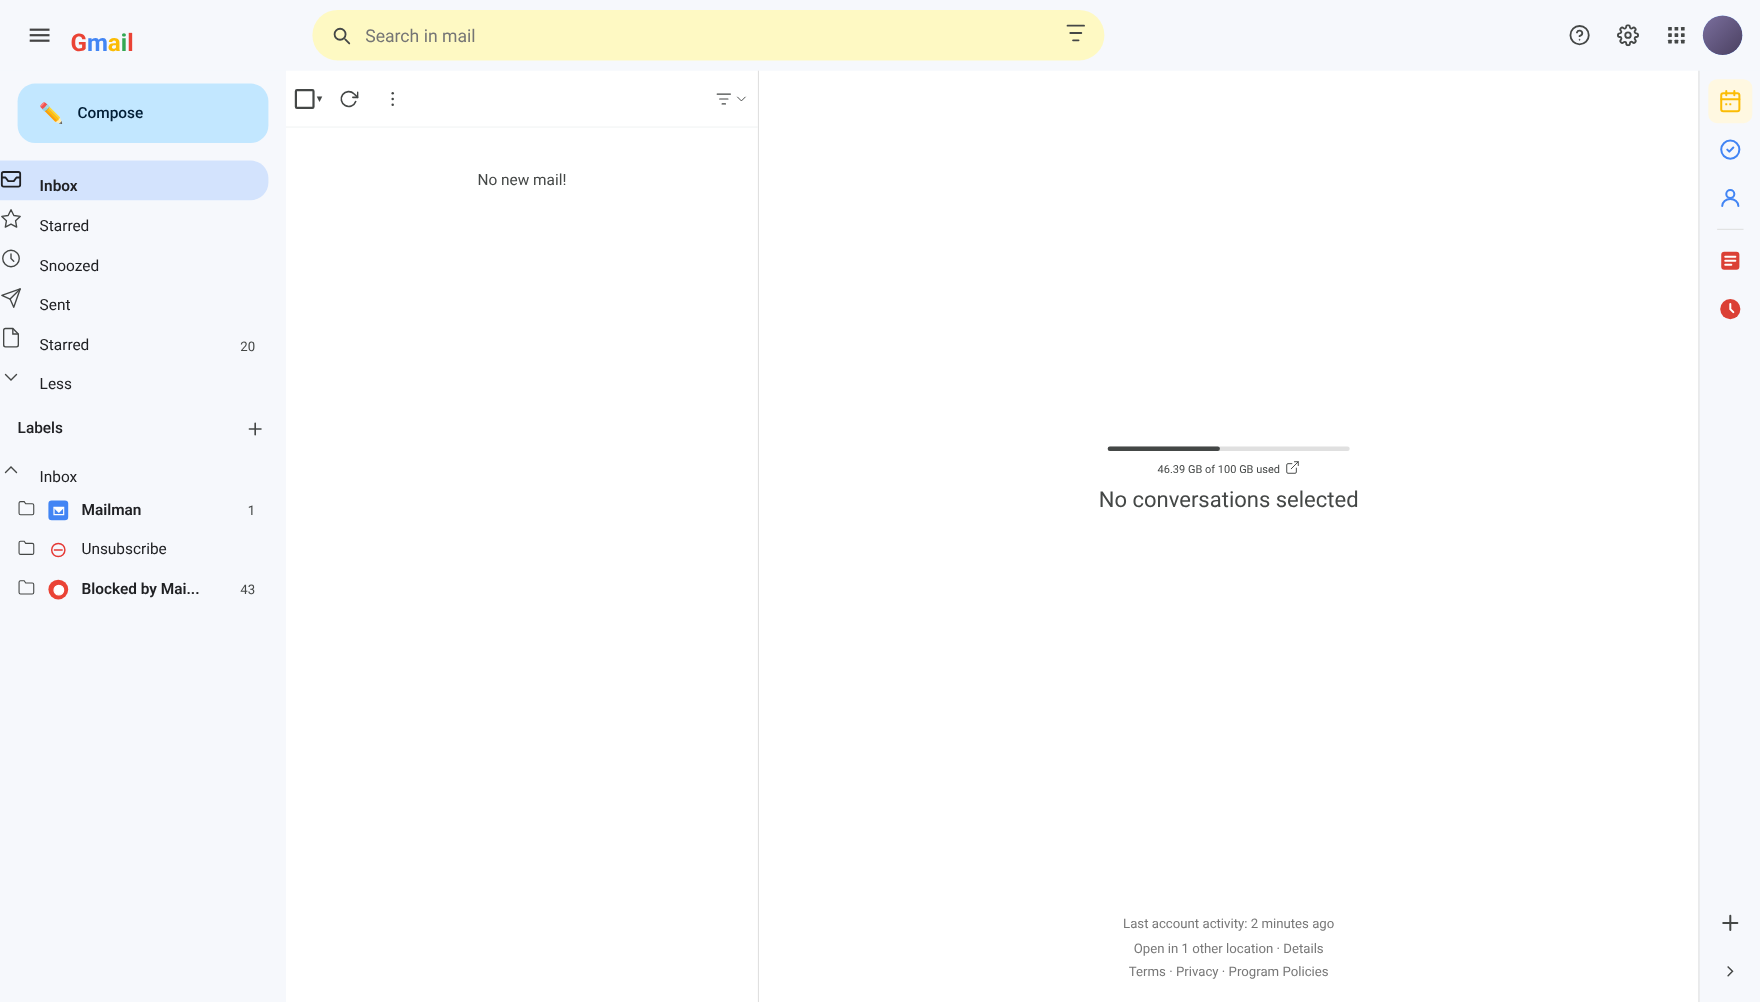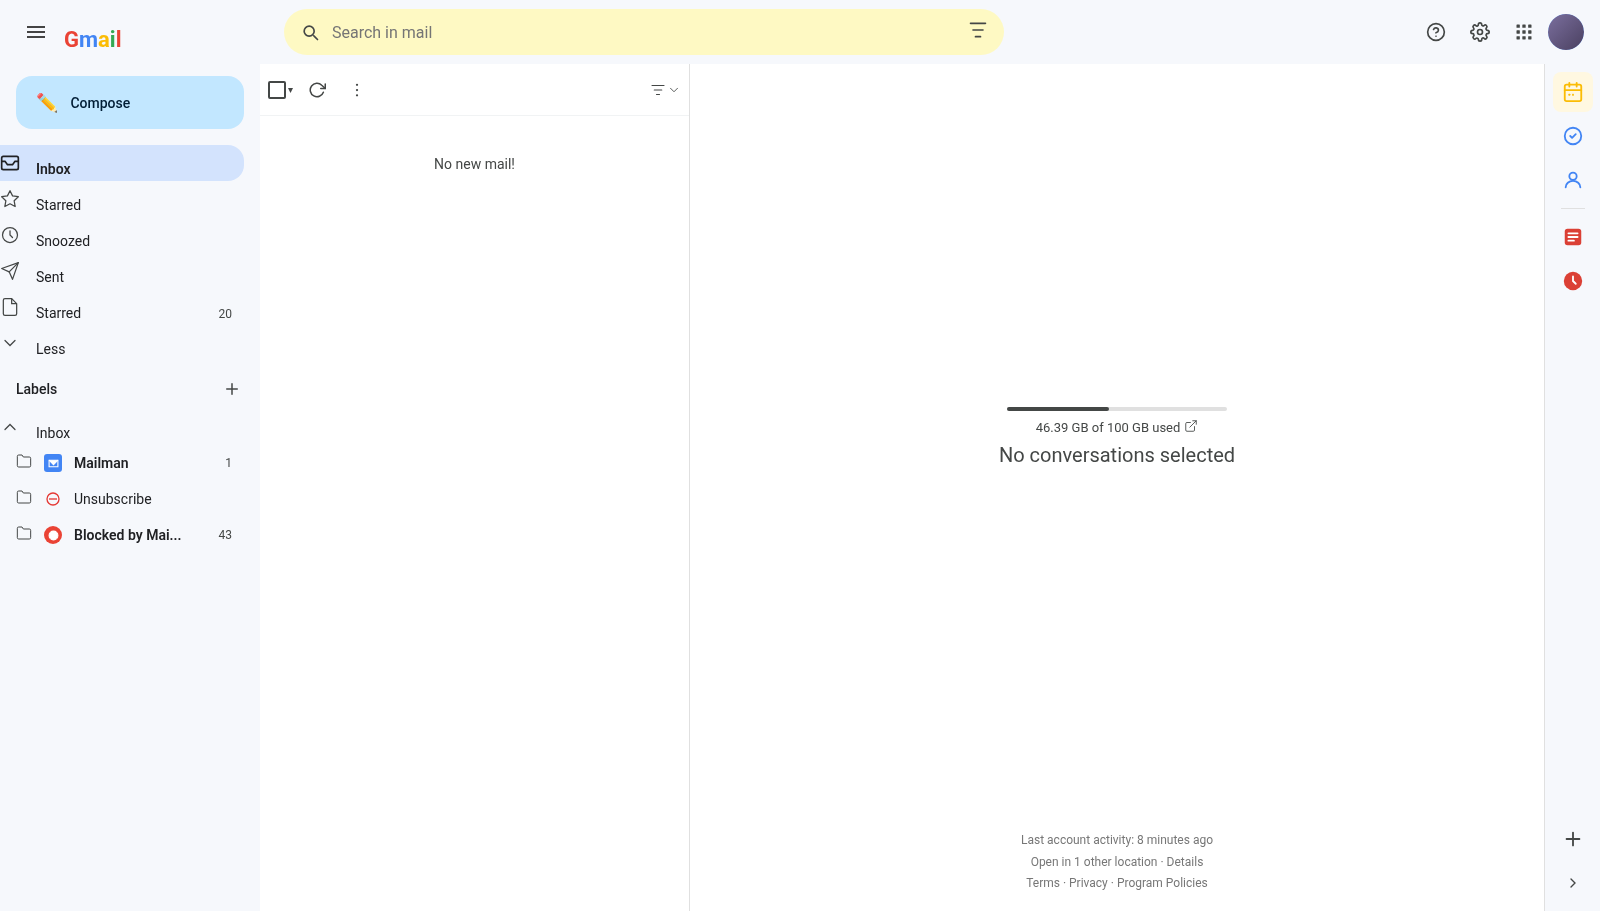--- a/index.html
+++ b/index.html
@@ -135,21 +135,21 @@
       display: flex; flex-direction: column; align-items: center; gap: 8px;
       margin-top: -100px;
     }
     .storage-bar-container {
       width: 220px; height: 4px; background: #e0e0e0; border-radius: 2px;
     }
     .storage-bar-fill {
       height: 100%; background: #444746; border-radius: 2px;
     }
     .storage-text {
-      font-size: 13px; color: #444746; display: flex; align-items: center; gap: 4px;
+      font-size: 10px; color: #444746; display: flex; align-items: center; gap: 4px;
     }
     .storage-link-icon { font-size: 13px; cursor: pointer; color: #444746; }
 
     .preview-footer {
       padding: 16px; font-size: 12px; color: #777; text-align: center;
       line-height: 1.8;
     }
     .preview-footer a { color: #777; text-decoration: none; }
 
     
@@ -412,21 +412,21 @@
               <path d="M18 13v6a2 2 0 0 1-2 2H5a2 2 0 0 1-2-2V8a2 2 0 0 1 2-2h6" stroke="#444746" stroke-width="1.5" stroke-linecap="round"></path>
               <path d="M15 3h6v6" stroke="#444746" stroke-width="1.5" stroke-linecap="round"></path>
               <path d="M10 14L21 3" stroke="#444746" stroke-width="1.5" stroke-linecap="round"></path>
             </svg>
           </span>
         </div>
       </div>
     </div>
 
     <div class="preview-footer">
-      <div>Last account activity: 8 minutes ago</div>
+      <div>Last account activity: 2 minutes ago</div>
       <div>
         <span>Open in 1 other location</span>
         <span> · </span>
         <a href="#">Details</a>
       </div>
       <div>
         <a href="#">Terms</a>
         <span> · </span>
         <a href="#">Privacy</a>
         <span> · </span>

